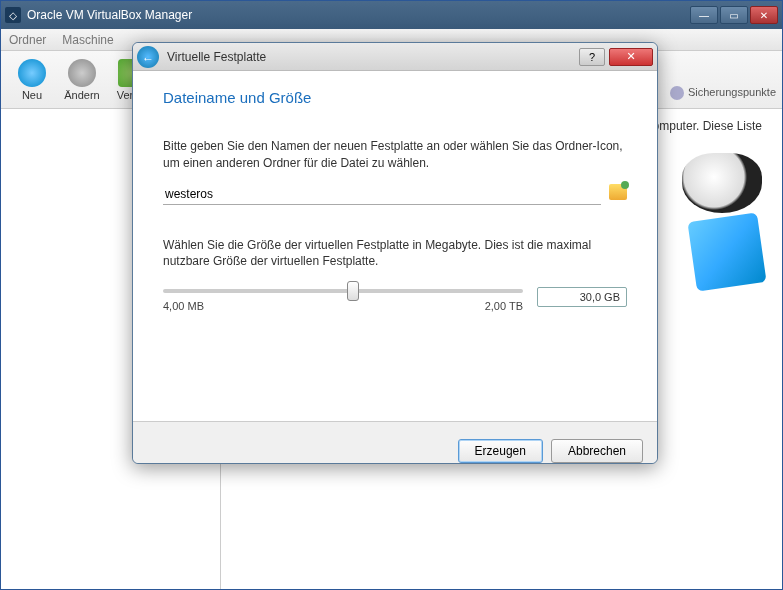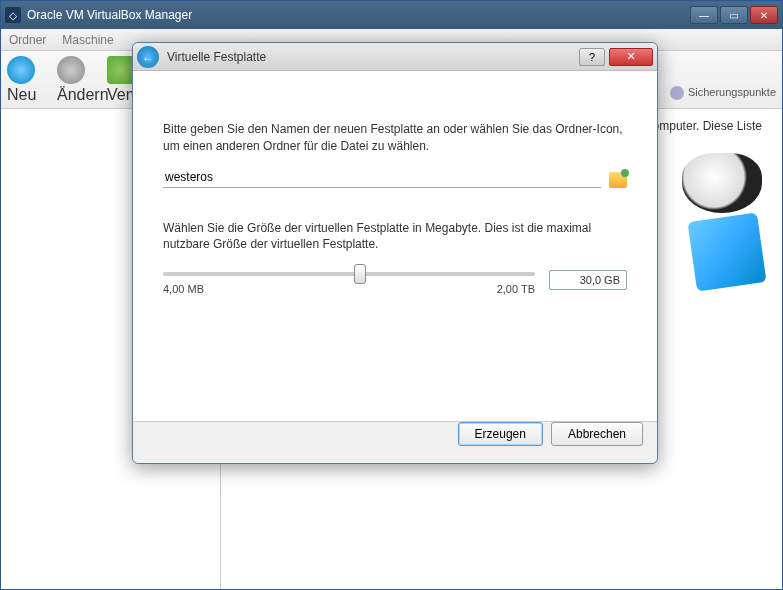--- a/index.html
+++ b/index.html
@@ -10,21 +10,21 @@
 .main-titlebar .app-icon { width: 16px; height: 16px; background: #1a3a5a; border-radius: 2px; margin-right: 6px; display: flex; align-items: center; justify-content: center; font-size: 10px; }
 .main-titlebar .title { flex: 1; }
 .win-btns { display: flex; gap: 0; }
 .win-btn { width: 28px; height: 18px; background: linear-gradient(#6a8aaa, #4a6a8a); border: 1px solid #2a4a6a; border-radius: 2px; margin-left: 2px; display: flex; align-items: center; justify-content: center; color: #fff; font-size: 10px; cursor: pointer; }
 .win-btn.close { background: linear-gradient(#d66, #a33); border-color: #822; }
 
 .menubar { height: 22px; background: linear-gradient(#f5f5f5, #e5e5e5); display: flex; align-items: center; padding: 0 8px; font-size: 12px; color: #777; border-bottom: 1px solid #ccc; }
 .menubar span { margin-right: 16px; }
 
 .toolbar { height: 58px; background: linear-gradient(#f8f8f8, #ececec); border-bottom: 1px solid #ccc; display: flex; align-items: center; padding: 0 6px; }
-.tool-btn { display: flex; flex-direction: column; align-items: flex-start; width: 50px; font-size: 16px; color: #333; }
+.tool-btn { display: flex; flex-direction: column; align-items: center; width: 50px; font-size: 11px; color: #333; }
 .tool-btn .ico { width: 28px; height: 28px; margin-bottom: 2px; }
 .tool-btn.neu .ico { background: radial-gradient(circle, #7cf, #08c); border-radius: 50%; }
 .tool-btn.gear .ico { background: radial-gradient(circle, #ccc, #888); border-radius: 50%; }
 .tool-btn.arrow .ico { background: radial-gradient(circle, #9c6, #5a3); border-radius: 4px; }
 .toolbar .spacer { flex: 1; }
 .toolbar .right-txt { font-size: 11px; color: #555; margin-top: 27px; }
 .right-ico { width: 14px; height: 14px; display: inline-block; background: #aac; border-radius: 50%; margin-right: 4px; vertical-align: middle; }
 
 .content-area { position: absolute; top: 108px; left: 0; right: 0; bottom: 0; background: #fff; display: flex; }
 .left-panel { width: 220px; border-right: 1px solid #ccc; }
@@ -37,34 +37,34 @@
 .dialog { position: absolute; top: 42px; left: 132px; width: 526px; height: 422px; background: #f4f4f4; border: 1px solid #5a7a9a; border-radius: 6px; box-shadow: 0 4px 20px rgba(0,0,0,0.4); display: flex; flex-direction: column; }
 .dlg-titlebar { height: 28px; background: linear-gradient(#eaeaea, #d4d4d4); border-radius: 6px 6px 0 0; display: flex; align-items: center; padding: 0 4px; border-bottom: 1px solid #bbb; }
 .dlg-titlebar .back-ico { width: 22px; height: 22px; background: radial-gradient(circle, #5bf, #17a); border-radius: 50%; margin-right: 8px; display:flex; align-items:center; justify-content:center; color:#fff; font-size:12px; }
 .dlg-titlebar .dlg-title { flex: 1; font-size: 12px; color: #333; }
 .dlg-titlebar .help-btn { width: 26px; height: 18px; background: linear-gradient(#eee, #ccc); border: 1px solid #999; border-radius: 2px; margin-right: 4px; display:flex; align-items:center; justify-content:center; font-size:11px; cursor:pointer; }
 .dlg-titlebar .close-btn { width: 44px; height: 18px; background: linear-gradient(#e77, #c33); border: 1px solid #922; border-radius: 2px; display:flex; align-items:center; justify-content:center; color:#fff; font-size:11px; cursor:pointer; }
 
 .dlg-body { flex: 1; padding: 18px 30px; font-size: 12px; color: #333; background: #fff; margin: 0; }
 .dlg-body h2 { color: #1a6ebd; font-size: 15px; font-weight: normal; margin-bottom: 16px; }
 .dlg-body p { margin-bottom: 12px; line-height: 1.4; margin-top: 32px; }
-.name-row { display: flex; align-items: flex-end; }
+.name-row { display: flex; align-items: flex-start; }
 .name-input { flex: 1; border: none; border-bottom: 1px solid #aaa; padding: 3px 2px; font-size: 12px; outline: none; background: transparent; }
 .folder-ico { width: 18px; height: 16px; background: linear-gradient(#fd6, #ea3); border-radius: 2px; margin-left: 8px; cursor: pointer; position: relative; }
 .folder-ico::after { content:""; position:absolute; top:-3px; right:-2px; width:8px; height:8px; background:#5a5; border-radius:50%; }
 
 .slider-row { display: flex; align-items: center; gap: 14px; margin-top: 8px; }
 .slider-wrap { flex: 1; position: relative; }
 .slider { width: 100%; }
 input[type=range] { -webkit-appearance: none; width: 100%; height: 4px; background: #ccc; border-radius: 2px; outline: none; }
 input[type=range]::-webkit-slider-thumb { -webkit-appearance: none; width: 12px; height: 20px; background: linear-gradient(#fff,#ddd); border:1px solid #888; border-radius:3px; cursor:pointer; }
 .slider-labels { display: flex; justify-content: space-between; font-size: 11px; color: #444; margin-top: 4px; }
-.size-box { width: 78px; border: 1px solid #8aa; background: #fff; padding: 3px 6px; font-size: 11px; text-align: right; border-radius: 2px; }
+.size-box { width: 90px; border: 1px solid #8aa; background: #fff; padding: 3px 6px; font-size: 11px; text-align: right; border-radius: 2px; }
 
-.dlg-footer { height: 42px; background: #f0f0f0; border-top: 1px solid #ccc; display: flex; align-items: flex-start; justify-content: flex-end; padding: 0 14px; gap: 8px; border-radius: 0 0 6px 6px; }
+.dlg-footer { height: 42px; background: #f0f0f0; border-top: 1px solid #ccc; display: flex; align-items: flex-end; justify-content: flex-end; padding: 0 14px; gap: 8px; border-radius: 0 0 6px 6px; }
 .btn { padding: 4px 16px; font-size: 12px; background: linear-gradient(#fdfdfd, #e8e8e8); border: 1px solid #999; border-radius: 3px; cursor: pointer; }
 .btn.primary { border-color: #5a9ad6; box-shadow: 0 0 0 1px #aed4f5 inset; }
 </style>
 </head>
 <body>
 
 <div class="main-window">
   <div class="main-titlebar">
     <div class="app-icon">◇</div>
     <div class="title">Oracle VM VirtualBox Manager</div>
@@ -107,20 +107,21 @@
 </div>
 
 <div class="dialog">
   <div class="dlg-titlebar">
     <div class="back-ico">←</div>
     <div class="dlg-title">Virtuelle Festplatte</div>
     <div class="help-btn">?</div>
     <div class="close-btn">✕</div>
   </div>
   <div class="dlg-body">
+    <h2>Dateiname und Größe</h2>
     <p>Bitte geben Sie den Namen der neuen Festplatte an oder wählen Sie das Ordner-Icon, um einen anderen Ordner für die Datei zu wählen.</p>
     <div class="name-row">
       <input class="name-input" type="text" value="westeros" style="">
       <div class="folder-ico"></div>
     </div>
     <p>Wählen Sie die Größe der virtuellen Festplatte in Megabyte. Dies ist die maximal nutzbare Größe der virtuellen Festplatte.</p>
     <div class="slider-row">
       <div class="slider-wrap">
         <input type="range" class="slider" min="0" max="100" value="53" style="">
         <div class="slider-labels">

